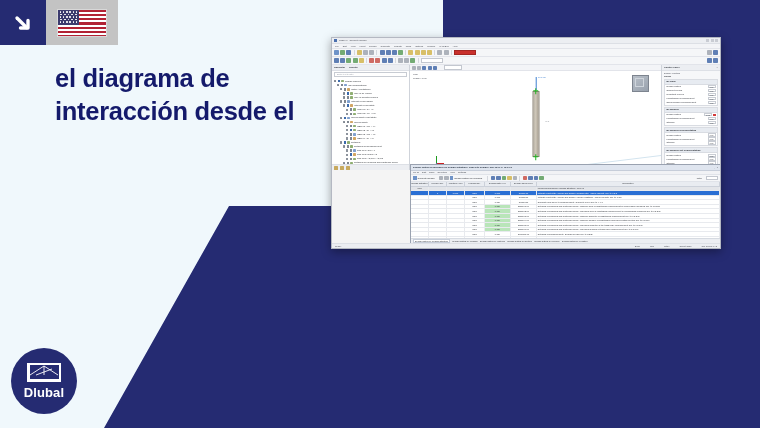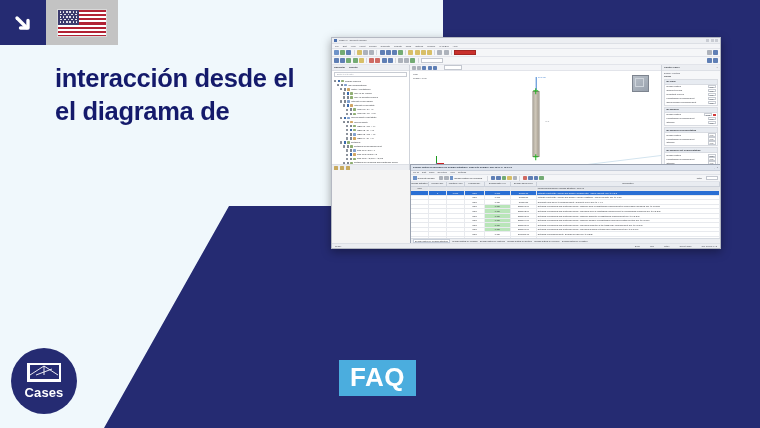--- a/index.html
+++ b/index.html
@@ -409,39 +409,38 @@
               <i class="star"></i>
               <i class="star"></i>
               <i class="star"></i>
             </div>
         </div>
       </div>
     </div>
   </div>
 
   <div class="headline">
+    <span>el diagrama de</span>
     <span>interacción desde el</span>
-    <span>el diagrama de</span>
   </div>
 
   <div class="logo">
     <div class="logo-mark">
       <div class="bar-top"></div>
       <div class="post-l"></div>
       <div class="post-r"></div>
       <div class="bar-bot"></div>
       <svg width="34" height="19" viewBox="0 0 34 19" aria-hidden="true">
         <path d="M17 3 L3 12 M17 3 L31 12 M17 3 L17 12 M9 12 L25 6" stroke="#ffffff" stroke-width="0.9" fill="none"></path>
       </svg>
     </div>
-    <div class="logo-text">Cases</div>
+    <div class="logo-text">Dlubal</div>
   </div>
 
   <div class="faq-row">
-    <div class="faq-tag">FAQ</div>
   </div>
 
   <div class="app-window">
 
     <div class="app-titlebar">
       <span class="app-title-ico"></span>
       <span class="app-title-txt">RFEM 6 - Concrete Design</span>
       <span class="app-title-right">
         <i></i>
         <i></i>

